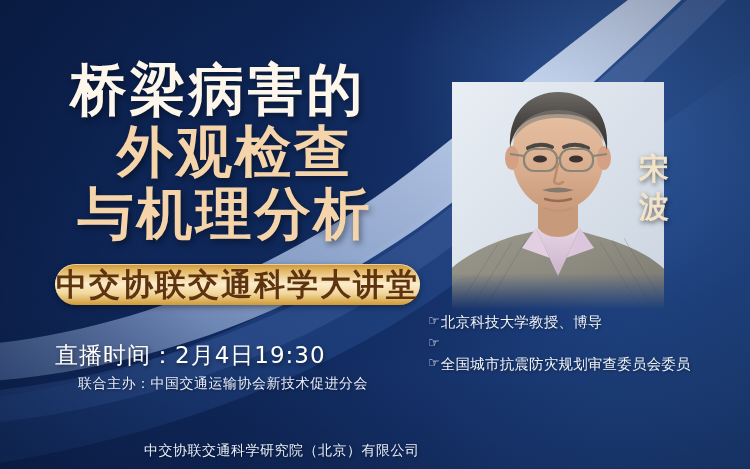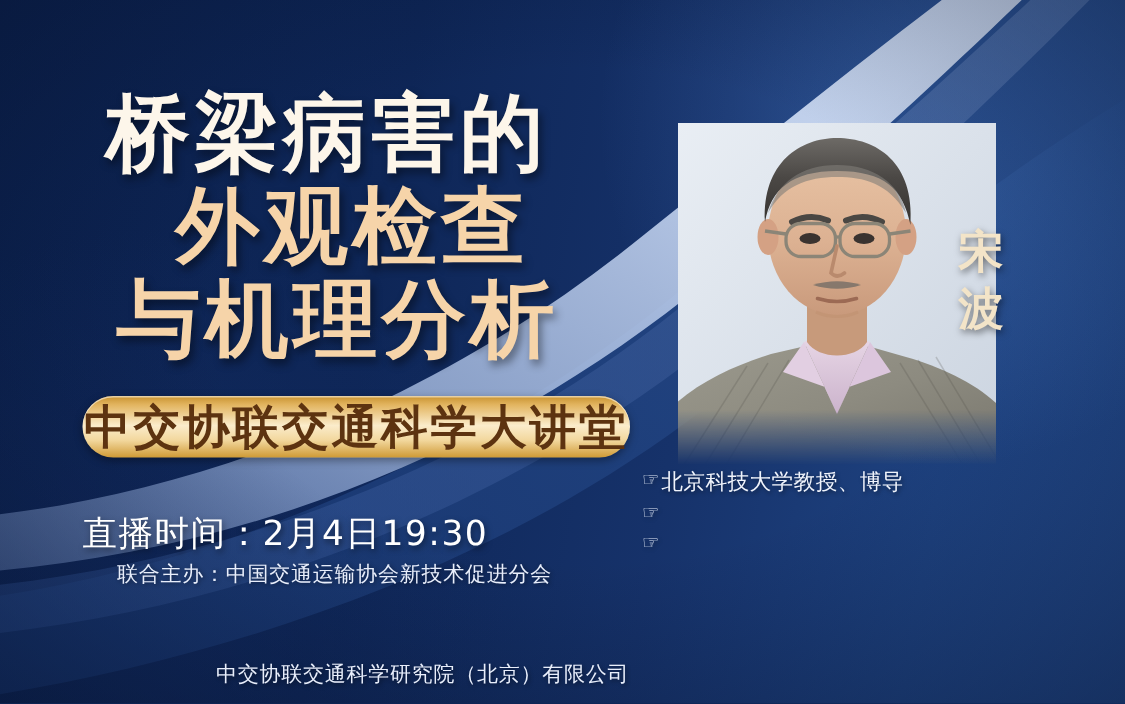--- a/index.html
+++ b/index.html
@@ -215,16 +215,17 @@
   <div class="creds">
     <div class="cred">
       <span class="cred-bullet">☞</span>
       <span>北京科技大学教授、博导</span>
     </div>
     <div class="cred">
       <span class="cred-bullet">☞</span>
     </div>
     <div class="cred">
       <span class="cred-bullet">☞</span>
+      <span>全国城市抗震防灾规划审查委员会委员</span>
     </div>
   </div>
 
 </div>
 
 </body></html>

